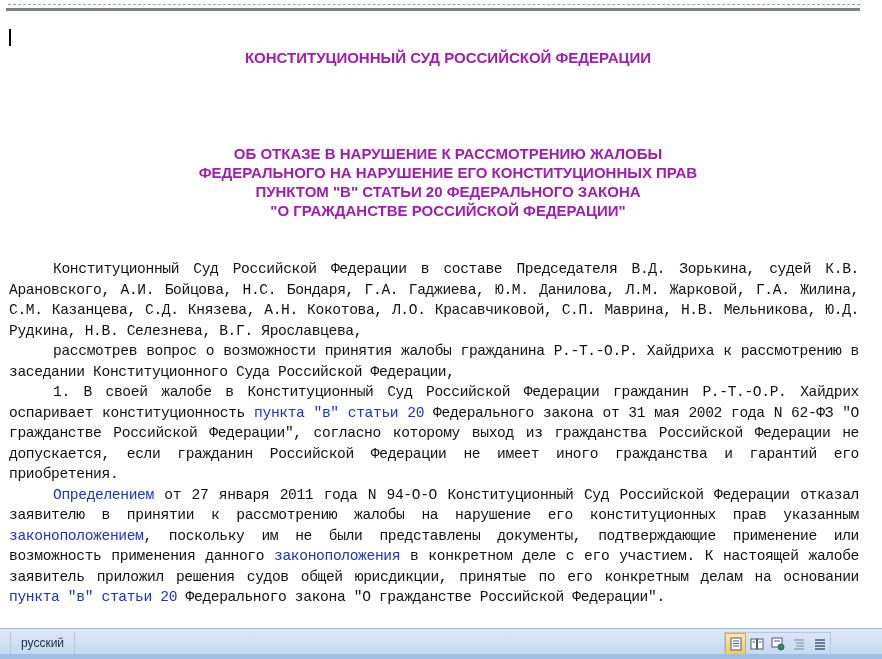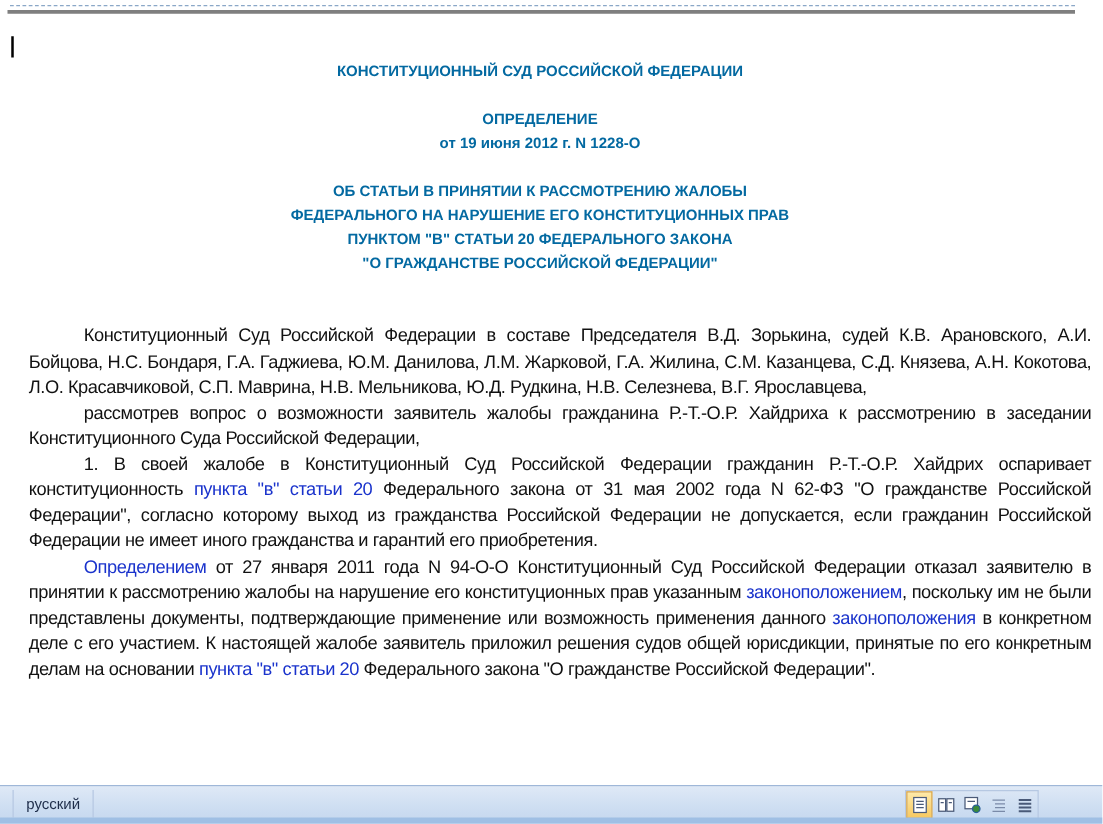--- a/index.html
+++ b/index.html
@@ -5,28 +5,28 @@
   html, body { margin:0; padding:0; }
   body {
     width:882px; height:659px; overflow:hidden; position:relative;
     background:#ffffff;
     font-family:"Liberation Sans", sans-serif;
   }
   .page { position:absolute; left:0; top:0; width:882px; height:628px; background:#fff; overflow:hidden; }
   .header-dash { position:absolute; left:8px; right:22px; top:4px; border-top:1px dashed #8aa7c7; }
   .header-rule { position:absolute; left:6px; right:22px; top:8px; height:3px; background:#7f7f7f; }
   .cursor { position:absolute; left:9px; top:29px; width:2px; height:17px; background:#000; }
-  .title-block { position:absolute; left:0; width:864px; text-align:center; font-weight:bold; font-size:12px; color:#0369a1; line-height:19px; }
+  .title-block { position:absolute; left:16px; width:864px; text-align:center; font-weight:bold; font-size:15px; color:#a21caf; line-height:19px; }
   .t1 { top:48px; }
   .t2 { top:86px; }
   .t3 { top:144px; }
   .body-text {
-    position:absolute; left:23px; width:850px; top:259px;
+    position:absolute; left:9px; width:850px; top:259px;
     font-size:14.6px; line-height:20.5px; color:#111;
-    font-family:Liberation Sans, sans-serif;
+    font-family:Liberation Mono, monospace;
     letter-spacing:-0.35px;
   }
   .p { text-align:justify; text-indent:44px; margin:0; }
   .center { text-align:center; text-indent:0; margin:20px 0 20px 0; }
   .link { color:#1a33cc; }
   .statusbar {
     position:absolute; left:0; top:628px; width:882px; height:31px;
     background:linear-gradient(#dfe9f6 0%, #cfdff2 50%, #c3d6ee 100%);
     border-top:1px solid #9fb7d8;
   }
@@ -46,34 +46,30 @@
 </style>
 </head>
 <body>
 
 <div class="page">
   <div class="header-dash"></div>
   <div class="header-rule"></div>
   <div class="cursor"></div>
 
   <div class="title-block t1">КОНСТИТУЦИОННЫЙ СУД РОССИЙСКОЙ ФЕДЕРАЦИИ</div>
-  <div class="title-block t2">
-    <div>ОПРЕДЕЛЕНИЕ</div>
-    <div>от 19 июня 2012 г. N 1228-О</div>
-  </div>
   <div class="title-block t3">
-    <div>ОБ СТАТЬИ В ПРИНЯТИИ К РАССМОТРЕНИЮ ЖАЛОБЫ</div>
+    <div>ОБ ОТКАЗЕ В НАРУШЕНИЕ К РАССМОТРЕНИЮ ЖАЛОБЫ</div>
     <div>ФЕДЕРАЛЬНОГО НА НАРУШЕНИЕ ЕГО КОНСТИТУЦИОННЫХ ПРАВ</div>
     <div>ПУНКТОМ "В" СТАТЬИ 20 ФЕДЕРАЛЬНОГО ЗАКОНА</div>
     <div>"О ГРАЖДАНСТВЕ РОССИЙСКОЙ ФЕДЕРАЦИИ"</div>
   </div>
 
   <div class="body-text">
     <p class="p">Конституционный Суд Российской Федерации в составе Председателя В.Д. Зорькина, судей К.В. Арановского, А.И. Бойцова, Н.С. Бондаря, Г.А. Гаджиева, Ю.М. Данилова, Л.М. Жарковой, Г.А. Жилина, С.М. Казанцева, С.Д. Князева, А.Н. Кокотова, Л.О. Красавчиковой, С.П. Маврина, Н.В. Мельникова, Ю.Д. Рудкина, Н.В. Селезнева, В.Г. Ярославцева,</p>
-    <p class="p">рассмотрев вопрос о возможности заявитель жалобы гражданина Р.-Т.-О.Р. Хайдриха к рассмотрению в заседании Конституционного Суда Российской Федерации,</p>
+    <p class="p">рассмотрев вопрос о возможности принятия жалобы гражданина Р.-Т.-О.Р. Хайдриха к рассмотрению в заседании Конституционного Суда Российской Федерации,</p>
     <p class="p"><span>1. В своей жалобе в Конституционный Суд Российской Федерации гражданин Р.-Т.-О.Р. Хайдрих оспаривает конституционность </span><span class="link">пункта "в" статьи 20</span><span> Федерального закона от 31 мая 2002 года N 62-ФЗ "О гражданстве Российской Федерации", согласно которому выход из гражданства Российской Федерации не допускается, если гражданин Российской Федерации не имеет иного гражданства и гарантий его приобретения.</span></p>
     <p class="p"><span class="link">Определением</span><span> от 27 января 2011 года N 94-О-О Конституционный Суд Российской Федерации отказал заявителю в принятии к рассмотрению жалобы на нарушение его конституционных прав указанным </span><span class="link">законоположением</span><span>, поскольку им не были представлены документы, подтверждающие применение или возможность применения данного </span><span class="link">законоположения</span><span> в конкретном деле с его участием. К настоящей жалобе заявитель приложил решения судов общей юрисдикции, принятые по его конкретным делам на основании </span><span class="link">пункта "в" статьи 20</span><span> Федерального закона "О гражданстве Российской Федерации".</span></p>
   </div>
 </div>
 
 <div class="statusbar">
   <div class="status-lang">русский</div>
   <div class="view-group">
     <div class="view-btn active">
       <svg width="14" height="14" viewBox="0 0 14 14">

